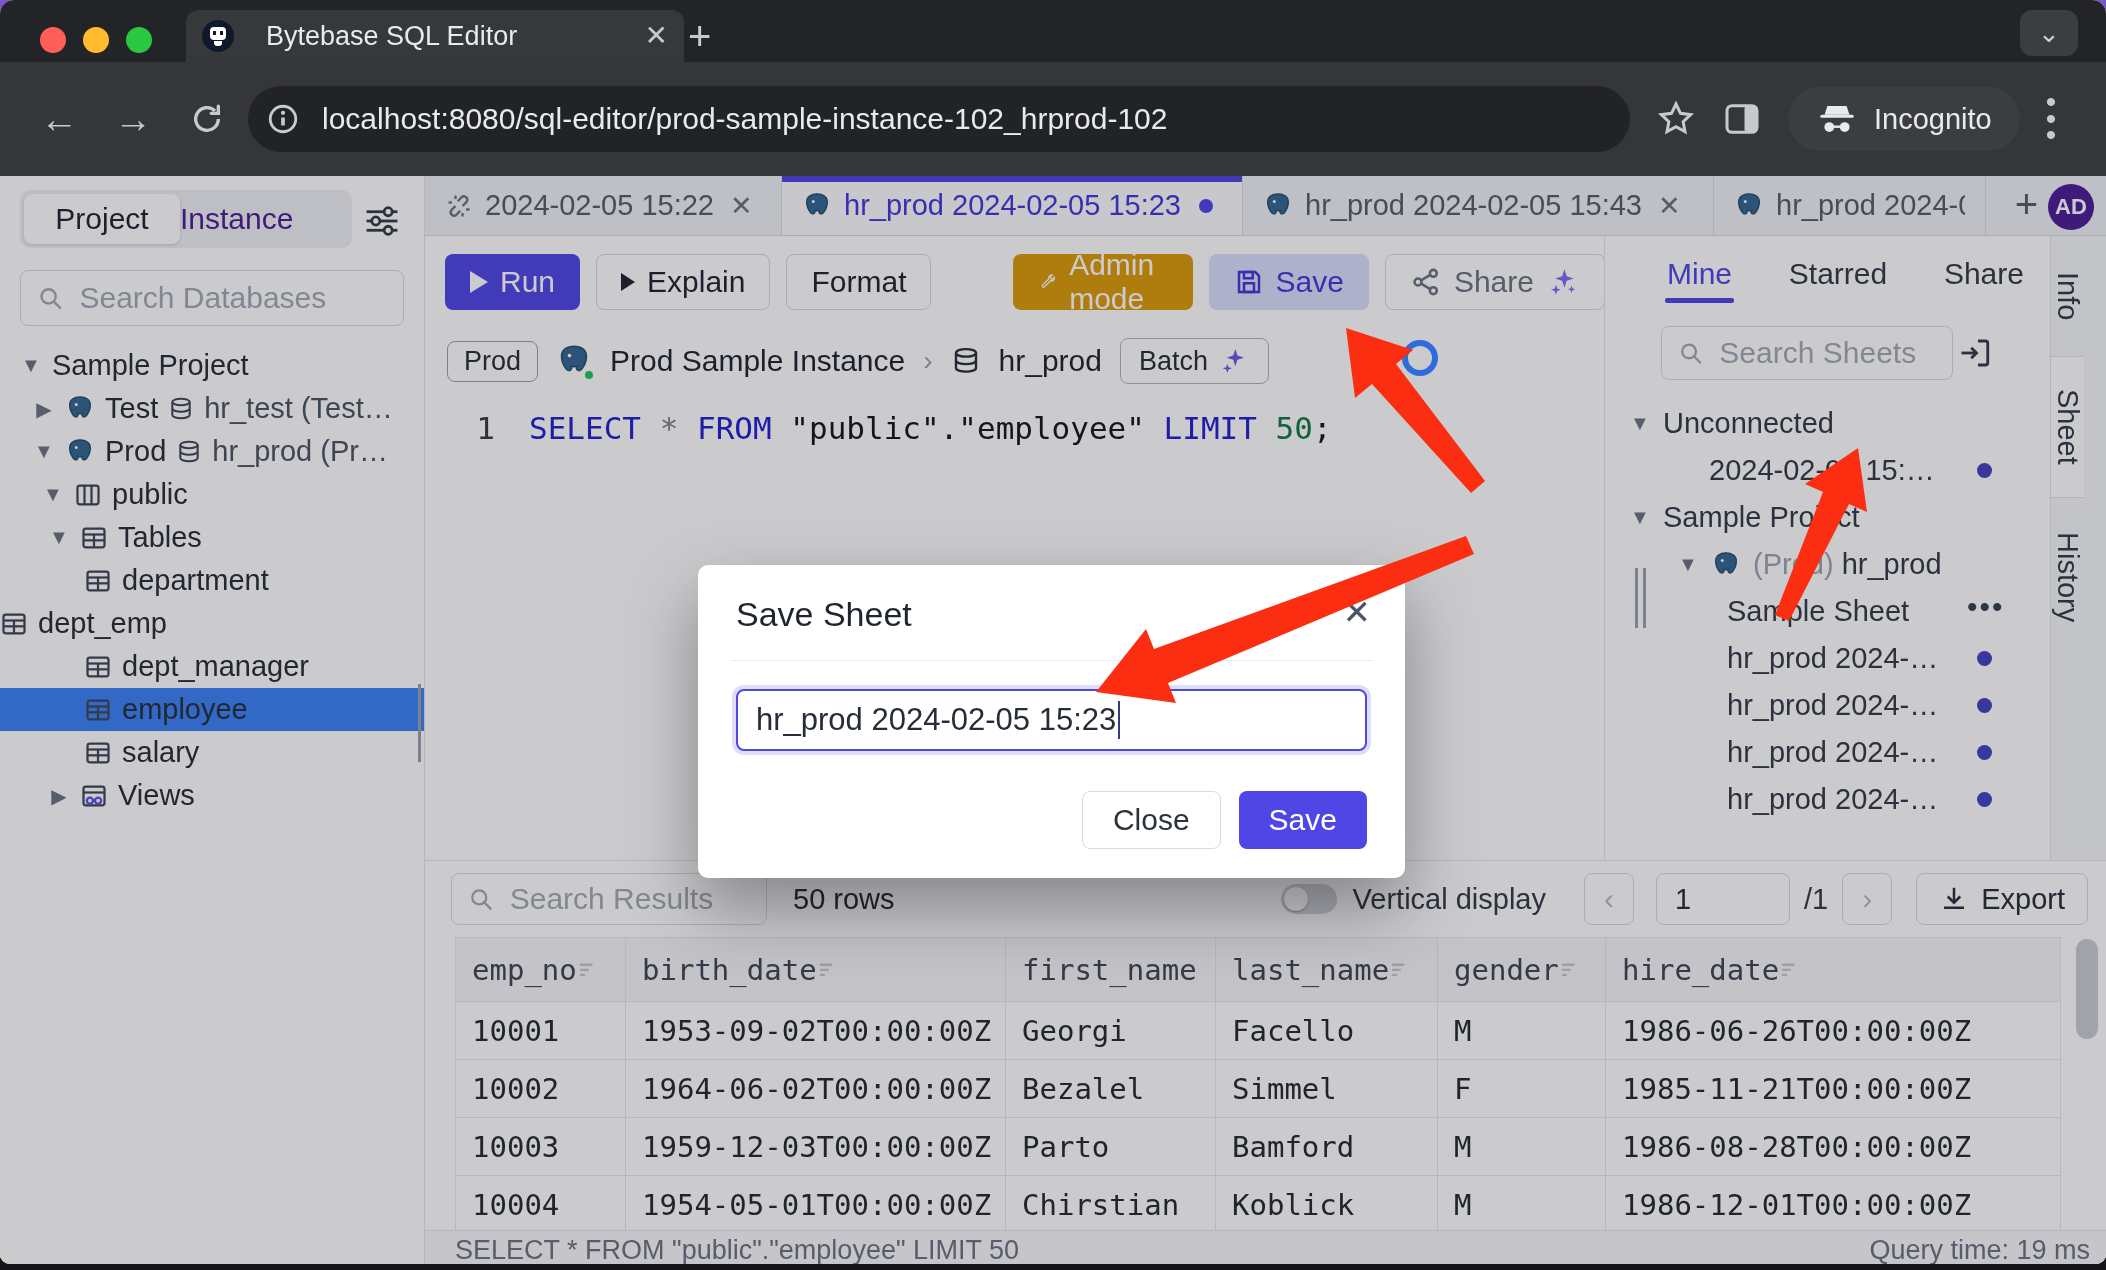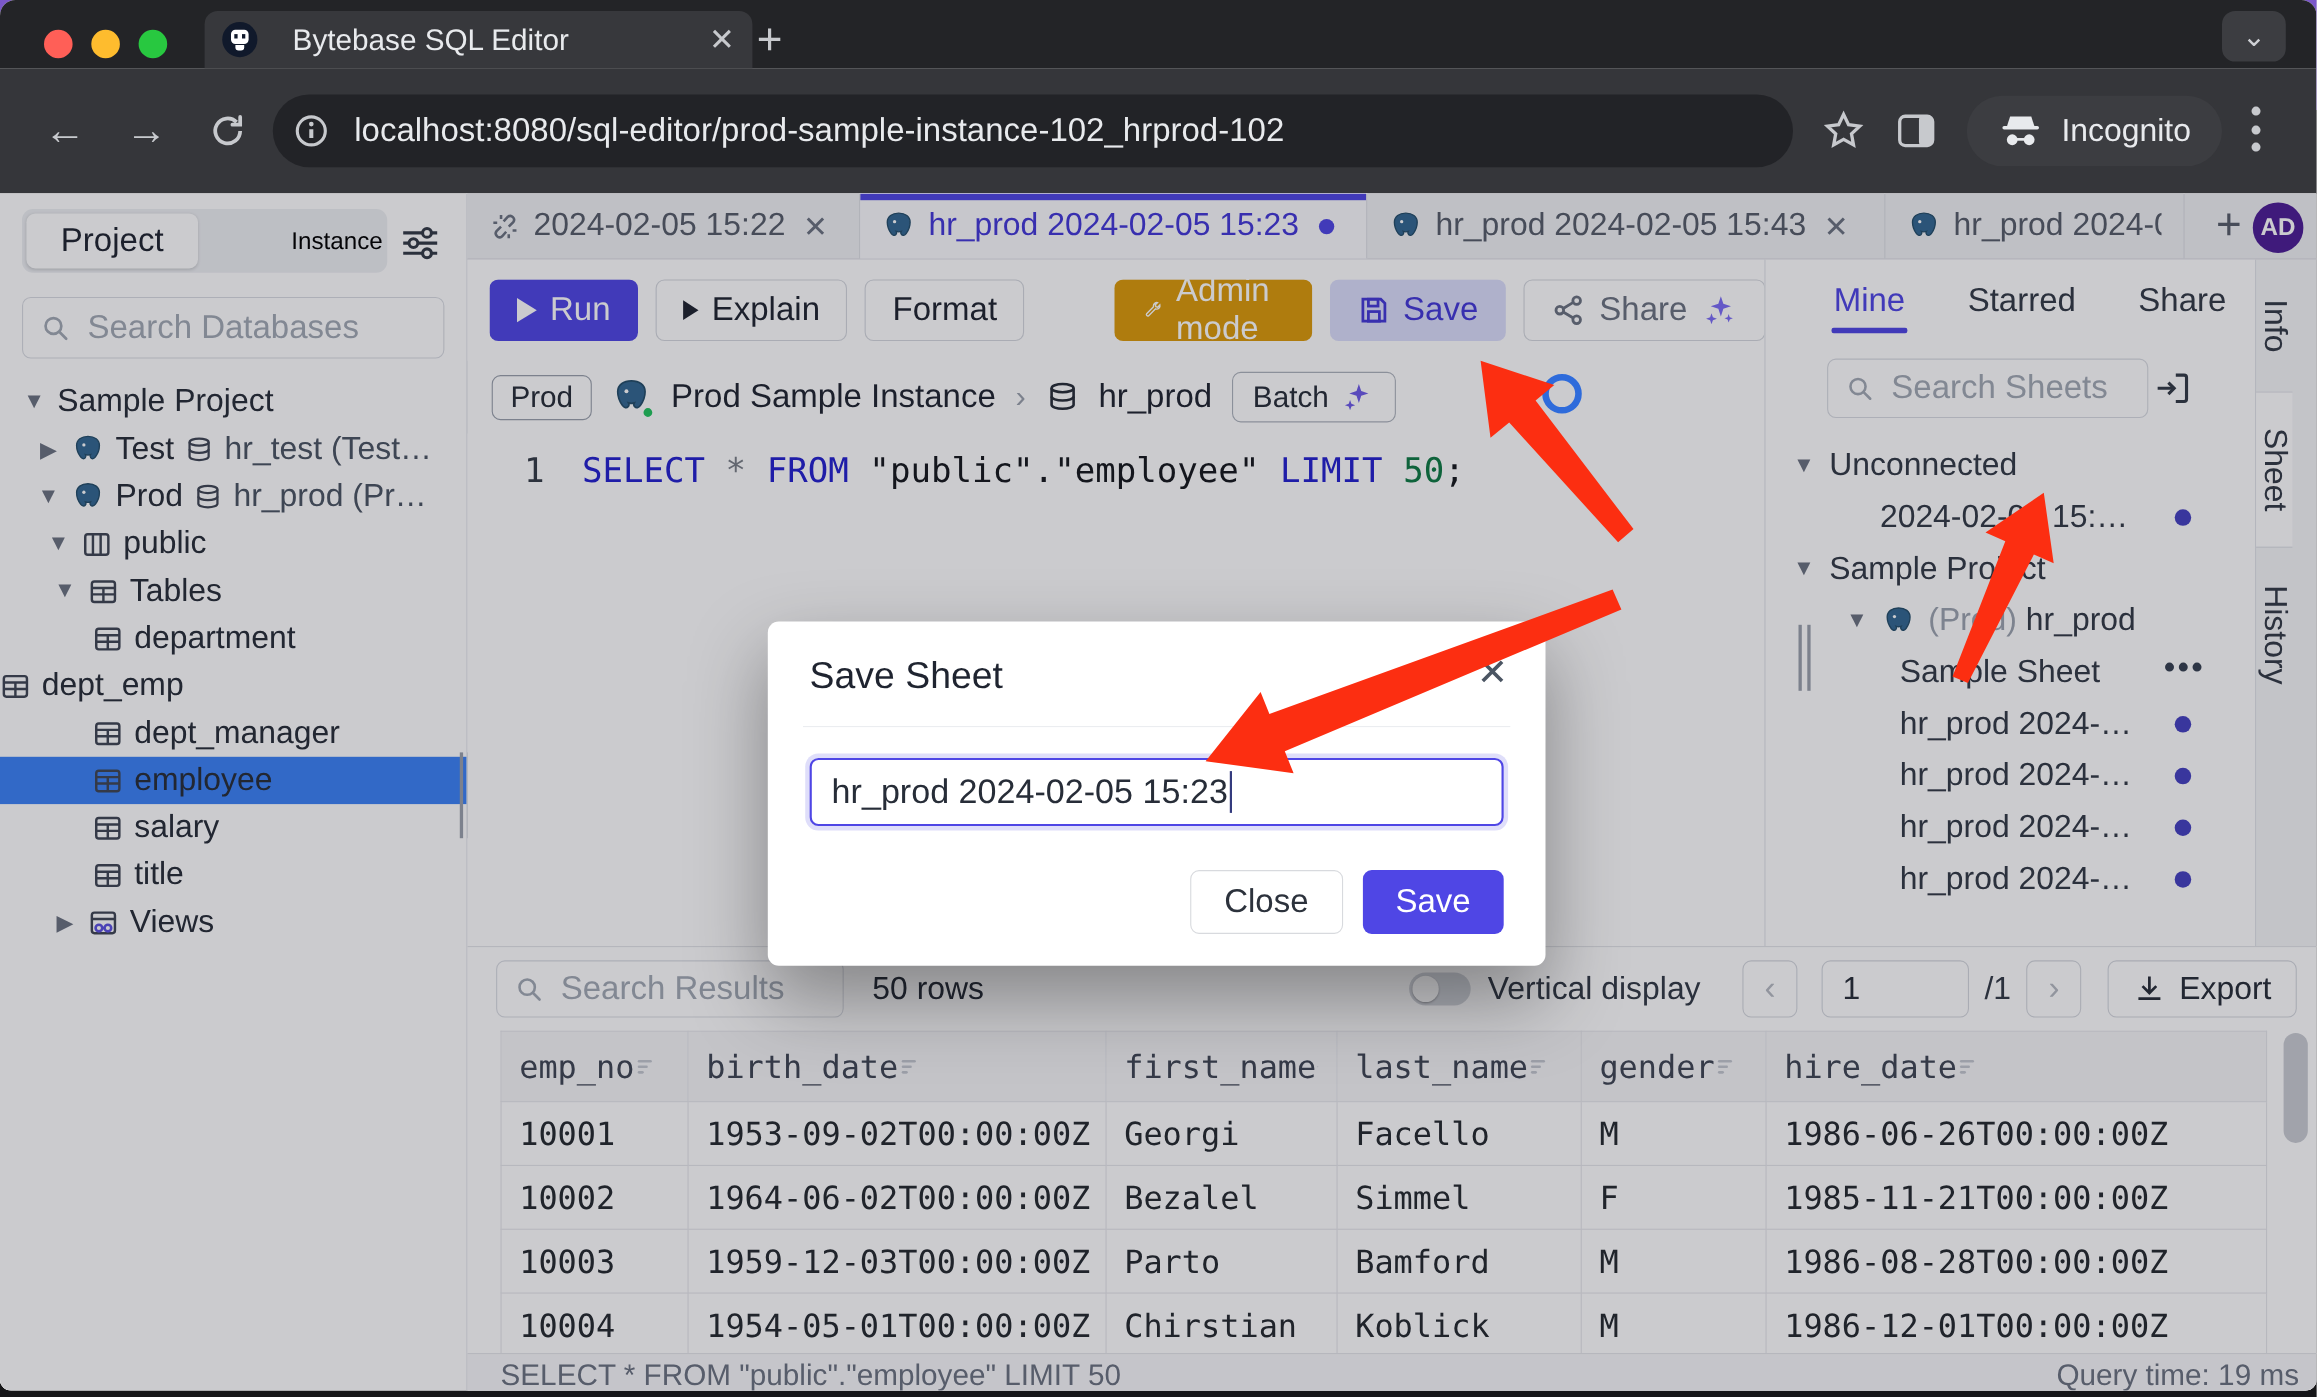--- a/index.html
+++ b/index.html
@@ -39,21 +39,21 @@
   .dots3{color:#c7c9cd;font-size:30px;letter-spacing:0;line-height:0.55;text-align:center}
 
   
   .page{position:absolute;top:176px;left:0;right:0;bottom:0;background:#fff}
   .page *{box-sizing:border-box}
 
   .sidebar{position:absolute;left:0;top:0;width:425px;height:100%;background:#fff;border-right:1px solid #e2e4e9;padding-top:14px}
   .seg{margin:0 0 22px 20px;width:332px;height:58px;background:#eef0f3;border-radius:10px;display:flex;align-items:center;padding:4px;position:relative}
   .seg .on{width:156px;height:50px;background:#fff;border-radius:8px;box-shadow:0 1px 3px rgba(0,0,0,.15);
     display:flex;align-items:center;justify-content:center;font-size:30px;color:#1f2430}
-  .seg .off{flex:1;text-align:right;font-size:22px;color:#000000}
+  .seg .off{flex:1;text-align:left;font-size:30px;color:#4c1d95}
   .sliders{position:absolute;left:362px;top:28px}
   .searchbox{margin:0 20px 18px 20px;height:56px;border:1px solid #d9dce2;border-radius:8px;background:#fff;
     display:flex;align-items:center;gap:14px;padding:0 16px;color:#9aa1ad;font-size:30px}
   .searchbox input{border:0;outline:0;background:transparent;font:inherit;color:#434a57;width:100%}
   .searchbox input::placeholder{color:#a2a9b4}
   .tree{font-size:29px;color:#272d38}
   .trow{height:43px;display:flex;align-items:center;gap:10px;white-space:nowrap;padding-right:8px}
   .trow.sel{background:#3b82f6}
   .chev{width:22px;flex:none;color:#6b7280;font-size:20px;text-align:center}
   .ticon{flex:none;display:flex}
@@ -356,31 +356,20 @@
           <div class="trow" style="padding-left: 84px;">
             <span class="ticon">
               <svg width="28" height="28" viewBox="0 0 24 24" fill="none" stroke="#3f4654" stroke-width="1.9">
                 <rect x="3" y="4" width="18" height="16" rx="2"></rect>
                 <line x1="3" y1="9" x2="21" y2="9"></line>
                 <line x1="3" y1="14" x2="21" y2="14"></line>
                 <line x1="12" y1="9" x2="12" y2="20"></line>
               </svg>
             </span>
             <span>salary</span>
-          </div>
-          <div class="trow" style="padding-left: 84px;">
-            <span class="ticon">
-              <svg width="28" height="28" viewBox="0 0 24 24" fill="none" stroke="#3f4654" stroke-width="1.9">
-                <rect x="3" y="4" width="18" height="16" rx="2"></rect>
-                <line x1="3" y1="9" x2="21" y2="9"></line>
-                <line x1="3" y1="14" x2="21" y2="14"></line>
-                <line x1="12" y1="9" x2="12" y2="20"></line>
-              </svg>
-            </span>
-            <span>title</span>
           </div>
           <div class="trow" style="padding-left: 48px;">
             <span class="chev">▶</span>
             <span class="ticon">
               <svg width="28" height="28" viewBox="0 0 24 24">
                 <g fill="none" stroke="#3f4654" stroke-width="1.9">
                   <rect x="3" y="4" width="18" height="16" rx="2"></rect>
                   <line x1="3" y1="9" x2="21" y2="9"></line>
                 </g>
                 <g fill="none" stroke="#5b50e0" stroke-width="2">

